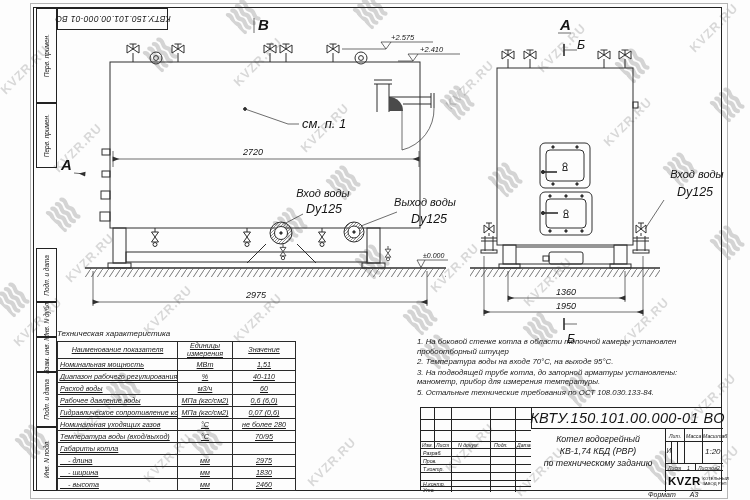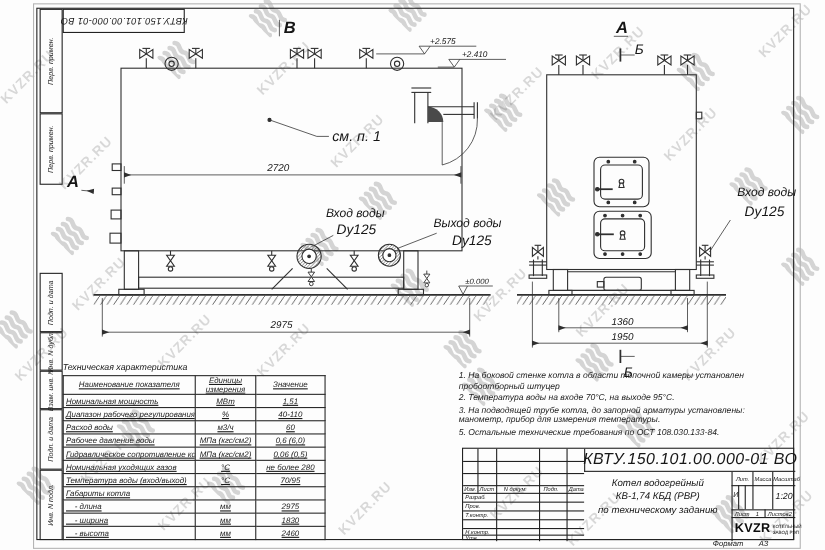--- a/index.html
+++ b/index.html
@@ -478,21 +478,21 @@
             <td class="c">60</td>
           </tr>
           <tr>
             <td>Рабочее давление воды</td>
             <td class="c">МПа (кгс/см2)</td>
             <td class="c">0,6 (6,0)</td>
           </tr>
           <tr>
             <td>Гидравлическое сопротивление котла</td>
             <td class="c">МПа (кгс/см2)</td>
-            <td class="c">0,06 (0,5)</td>
+            <td class="c">0,07 (0,6)</td>
           </tr>
           <tr>
             <td>Номинальная уходящих газов</td>
             <td class="c">°С</td>
             <td class="c">не более 280</td>
           </tr>
           <tr>
             <td>Температура воды (вход/выход)</td>
             <td class="c">°С</td>
             <td class="c">70/95</td>

